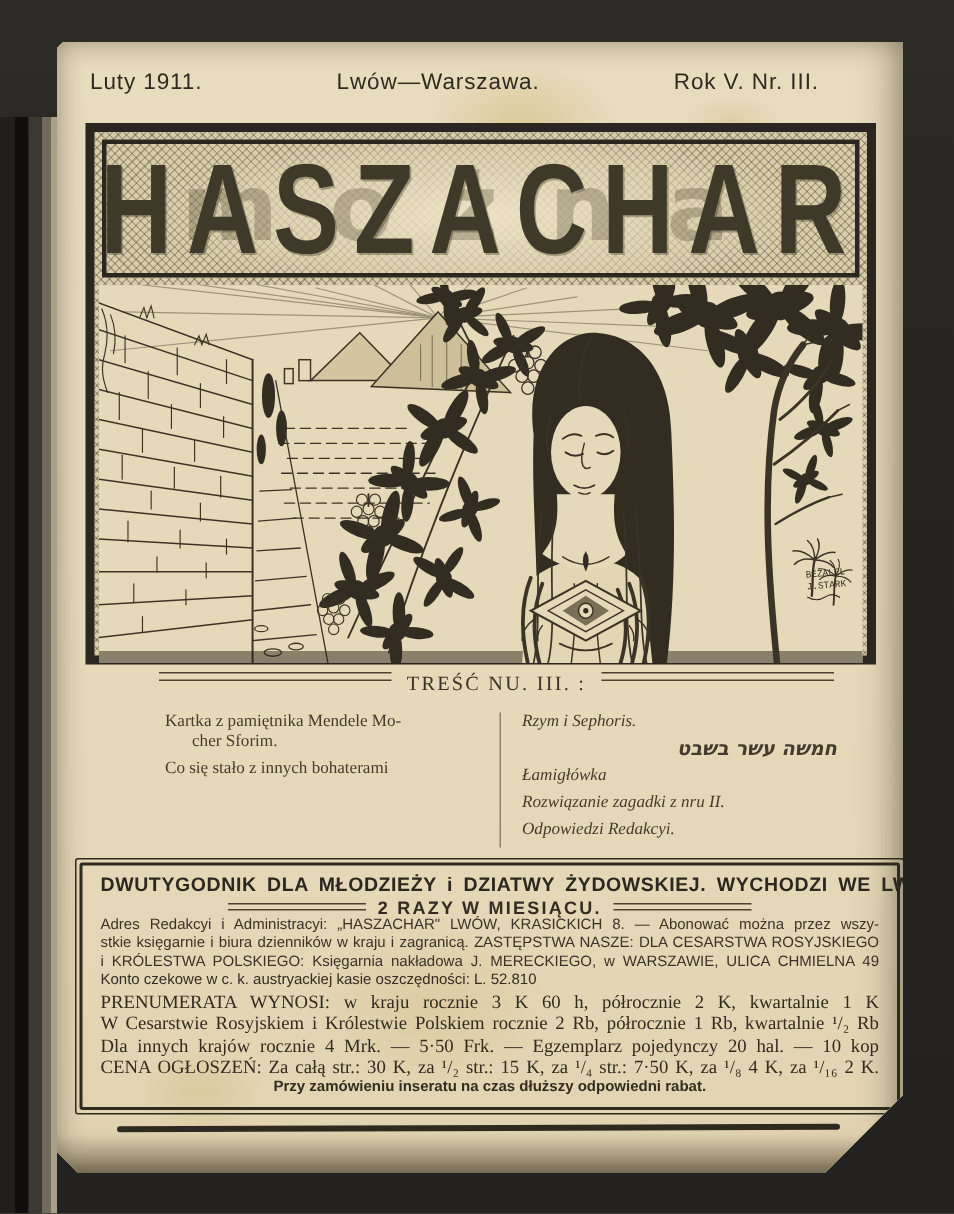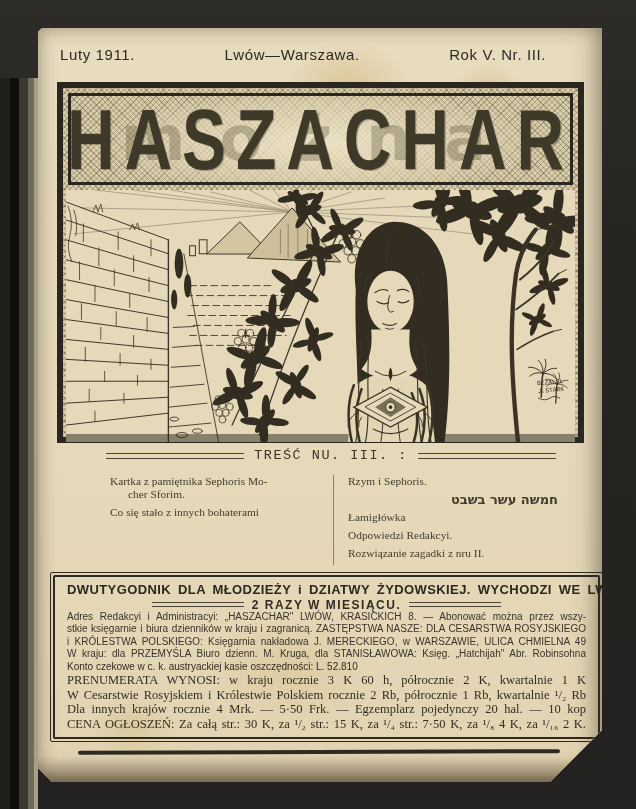--- a/index.html
+++ b/index.html
@@ -45,28 +45,28 @@
     display:flex;align-items:center;justify-content:center;}
   #hebrew-ghost{position:absolute;left:0;top:6px;width:100%;text-align:center;
     font-weight:bold;font-size:62px;letter-spacing:34px;color:rgba(55,45,25,.26);
     font-family:"DejaVu Sans",sans-serif;}
   #title-text{position:relative;font-family:"Liberation Sans",sans-serif;font-weight:700;
     font-size:60px;letter-spacing:9px;color:#3f392a;transform:scale(1.1,1.42);
     text-shadow:1px 1px 0 rgba(60,50,30,.35);}
   #illo{position:relative;width:509px;height:252px;margin:0 auto;background:#e6d9ba;}
   #illo svg{display:block;width:100%;height:100%;}
   
-  .toc-headrow{position:absolute;top:420px;left:68px;width:450px;display:flex;align-items:center;gap:10px;font-family:Liberation Mono, monospace;}
+  .toc-headrow{position:absolute;top:420px;left:68px;width:450px;display:flex;gap:10px;}
   .dline{flex:1;height:4px;border-top:1px solid #4a4232;border-bottom:1px solid #4a4232;}
   .toc-heading{font-size:13.5px;letter-spacing:1.5px;color:#3a3326;white-space:nowrap;}
   .toc-cols{position:absolute;top:447px;left:72px;width:448px;display:flex;font-size:11.4px;
     line-height:13px;color:#433c2e;}
   .toc-col{width:50%;box-sizing:border-box;}
   .toc-col.left{padding-right:16px;border-right:1px solid #8d8468;}
-  .toc-col.right{padding-left:14px;}
+  .toc-col.right{padding-left:14px;font-style:italic;}
   .toc-item{margin-bottom:5px;}
   .toc-line.indent{padding-left:18px;}
   .toc-hebrew{font-size:13px;font-weight:bold;font-family:"DejaVu Sans",sans-serif;}
   
   #infobox-outer{position:absolute;left:12px;top:544px;width:553px;border:1.5px solid #2f2a20;
     box-sizing:border-box;border-radius:2px;}
   #infobox-inner{margin:2px;border:2.5px solid #2f2a20;border-radius:2px;
     padding:5px 12px 6px;color:#322c22;}
   .box-headline{font-family:"Liberation Sans",sans-serif;font-weight:bold;font-size:13px;
     letter-spacing:.4px;word-spacing:3px;text-align:center;white-space:nowrap;line-height:16px;color:#2c2820;}
@@ -334,59 +334,59 @@
 
     <div class="toc-headrow">
       <div class="dline"></div>
       <div class="toc-heading">TREŚĆ NU. III. :</div>
       <div class="dline"></div>
     </div>
 
     <div class="toc-cols">
       <div class="toc-col left">
         <div class="toc-item">
-          <div class="toc-line">Kartka z pamiętnika Sephoris Mo-</div>
+          <div class="toc-line">Kartka z pamiętnika Mendele Mo-</div>
           <div class="toc-line indent">cher Sforim.</div>
         </div>
         <div class="toc-item">
           <div class="toc-line">Co się stało z innych bohaterami</div>
         </div>
       </div>
       <div class="toc-col right">
         <div class="toc-item">
           <div class="toc-line">Rzym i Sephoris.</div>
         </div>
         <div class="toc-item toc-hebrew" dir="rtl">חמשה עשר בשבט</div>
         <div class="toc-item">
           <div class="toc-line">Łamigłówka</div>
         </div>
         <div class="toc-item">
+          <div class="toc-line">Rozwiązanie zagadki z nru II.</div>
+        </div>
+        <div class="toc-item">
           <div class="toc-line">Odpowiedzi Redakcyi.</div>
-        </div>
-        <div class="toc-item">
-          <div class="toc-line">Rozwiązanie zagadki z nru II.</div>
         </div>
       </div>
     </div>
 
     <div id="infobox-outer">
       <div id="infobox-inner">
         <div class="box-headline">DWUTYGODNIK DLA MŁODZIEŻY i DZIATWY ŻYDOWSKIEJ. WYCHODZI WE LWOWIE</div>
         <div class="box-subrow">
           <div class="dline"></div>
           <div class="box-subhead">2 RAZY W MIESIĄCU.</div>
           <div class="dline"></div>
         </div>
         <div class="addr-line">Adres Redakcyi i Administracyi: „HASZACHAR" LWÓW, KRASICKICH 8. — Abonować można przez wszy-</div>
         <div class="addr-line">stkie księgarnie i biura dzienników w kraju i zagranicą. ZASTĘPSTWA NASZE: DLA CESARSTWA ROSYJSKIEGO</div>
         <div class="addr-line">i KRÓLESTWA POLSKIEGO: Księgarnia nakładowa J. MERECKIEGO, w WARSZAWIE, ULICA CHMIELNA 49</div>
-        <div class="addr-line">W kraju: dla PRZEMYŚLA Biuro dzienn. M. Kruga, dla STANISŁAWOWA: Księg. „Hatchijah" Abr. Robinsohna</div>
         <div class="konto-line">Konto czekowe w c. k. austryackiej kasie oszczędności: L. 52.810</div>
         <div class="pren-line">PRENUMERATA WYNOSI: w kraju rocznie 3 K 60 h, półrocznie 2 K, kwartalnie 1 K</div>
         <div class="pren-line">W Cesarstwie Rosyjskiem i Królestwie Polskiem rocznie 2 Rb, półrocznie 1 Rb, kwartalnie ¹/₂ Rb</div>
         <div class="pren-line">Dla innych krajów rocznie 4 Mrk. — 5·50 Frk. — Egzemplarz pojedynczy 20 hal. — 10 kop</div>
         <div class="pren-line">CENA OGŁOSZEŃ: Za całą str.: 30 K, za ¹/₂ str.: 15 K, za ¹/₄ str.: 7·50 K, za ¹/₈ 4 K, za ¹/₁₆ 2 K.</div>
+        <div class="rabat-line">Przy zamówieniu inseratu na czas dłuższy odpowiedni rabat.</div>
       </div>
     </div>
 
     <div id="footrule"></div>
   </div>
 </div>
 
 </body></html>

